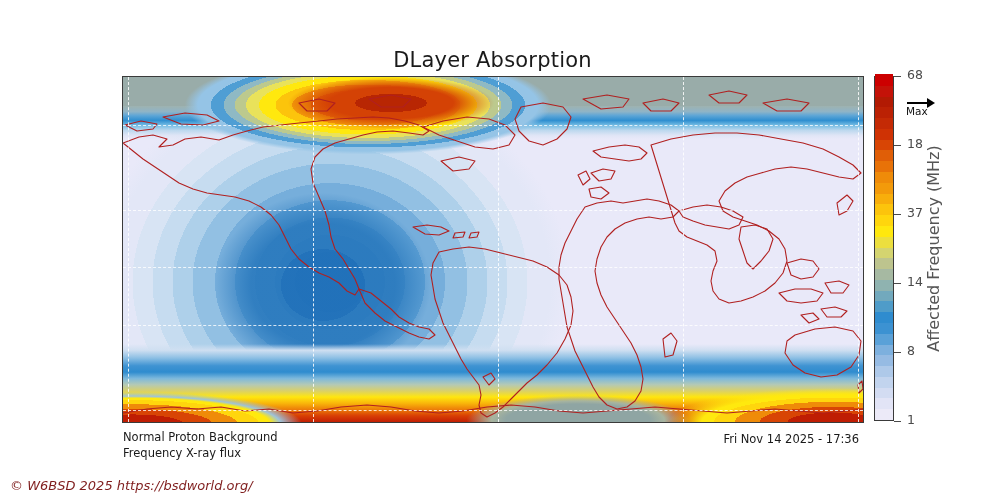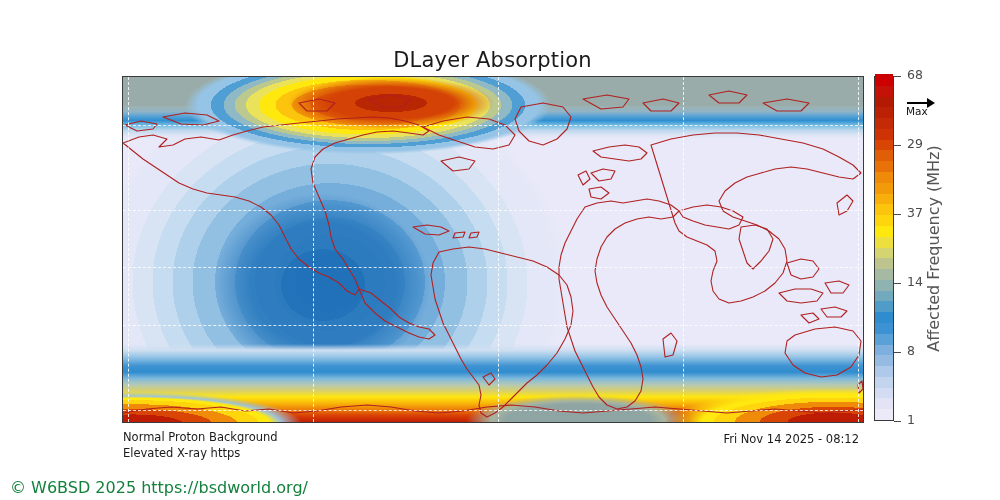--- a/index.html
+++ b/index.html
@@ -171,21 +171,21 @@
   }
   .max-marker .max-text{position:absolute;left:2px;top:8px;font-size:10.5px;color:#111;}
 
   
   .note{position:absolute;font-size:11.5px;color:#1a1a1a;}
   .note-l1{left:123px;top:430px;}
   .note-l2{left:123px;top:446px;}
   .stamp{position:absolute;right:141px;top:432px;font-size:11.5px;color:#1a1a1a;}
   .copyright{
     position:absolute;left:10px;top:478px;
-    font-size:16px;color:#15803d;
+    font-size:13px;font-style:italic;color:#7f1d1d;
   }
 </style>
 </head>
 <body>
 
 <div id="root">
 
   <div class="title">DLayer Absorption</div>
 
   <div class="map-panel">
@@ -350,21 +350,21 @@
         <div class="cbseg" style="bottom: 323.438px; height: 11.3812px; background: rgb(196, 18, 8);"></div>
         <div class="cbseg" style="bottom: 334.219px; height: 11.3812px; background: rgb(204, 0, 0);"></div>
       </div>
     <div class="cb-ticks" id="cb-ticks">
         <div class="cbtick" style="top: 0px;">
           <div class="dash"></div>
           <div class="lbl">68</div>
         </div>
         <div class="cbtick" style="top: 69px;">
           <div class="dash"></div>
-          <div class="lbl">29</div>
+          <div class="lbl">18</div>
         </div>
         <div class="cbtick" style="top: 138px;">
           <div class="dash"></div>
           <div class="lbl">37</div>
         </div>
         <div class="cbtick" style="top: 207px;">
           <div class="dash"></div>
           <div class="lbl">14</div>
         </div>
         <div class="cbtick" style="top: 276px;">
@@ -382,17 +382,17 @@
     <div class="arrow-line"></div>
     <div class="arrow-head"></div>
     <div class="max-text">Max</div>
   </div>
 
   <div class="cb-axis-label">
     <span>Affected Frequency (MHz)</span>
   </div>
 
   <div class="note note-l1">Normal Proton Background</div>
-  <div class="note note-l2">Elevated X-ray https</div>
-  <div class="stamp">Fri Nov 14 2025 - 08:12</div>
+  <div class="note note-l2">Frequency X-ray flux</div>
+  <div class="stamp">Fri Nov 14 2025 - 17:36</div>
   <div class="copyright">© W6BSD 2025 https://bsdworld.org/</div>
 
 </div>
 
 </body></html>

